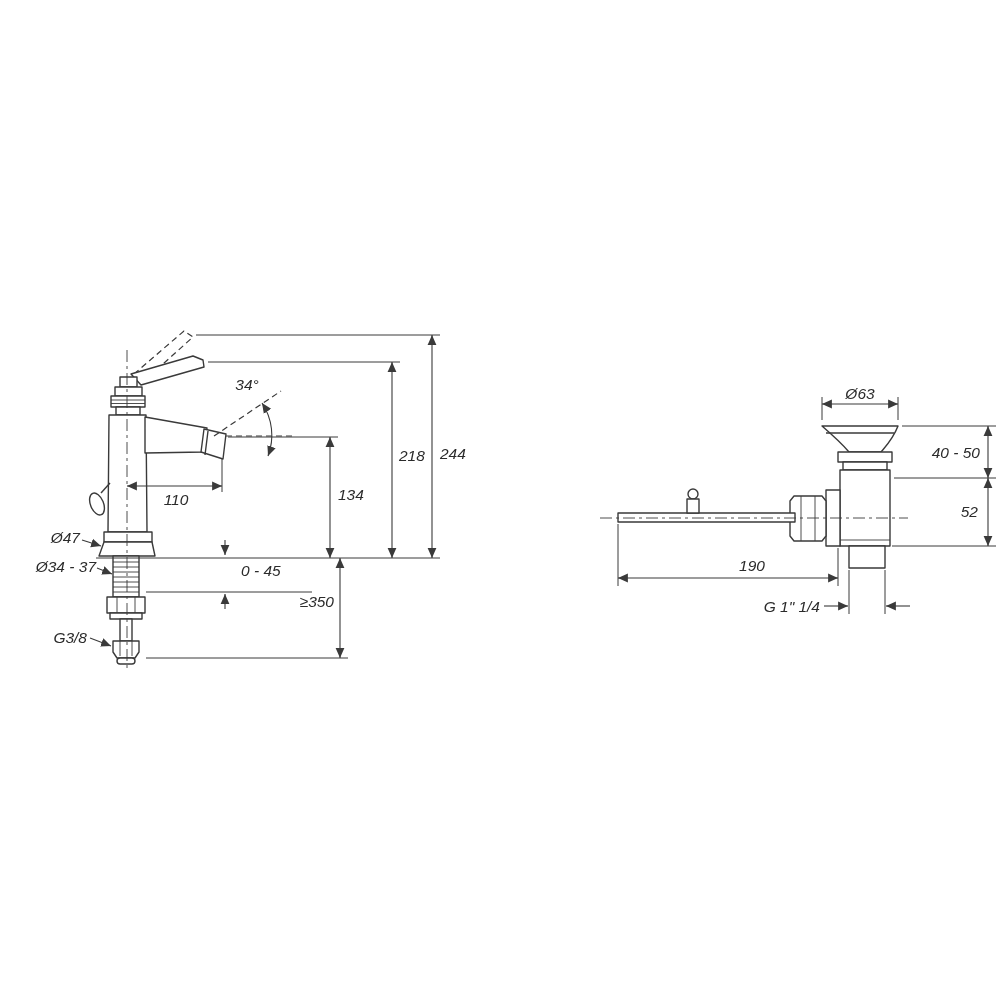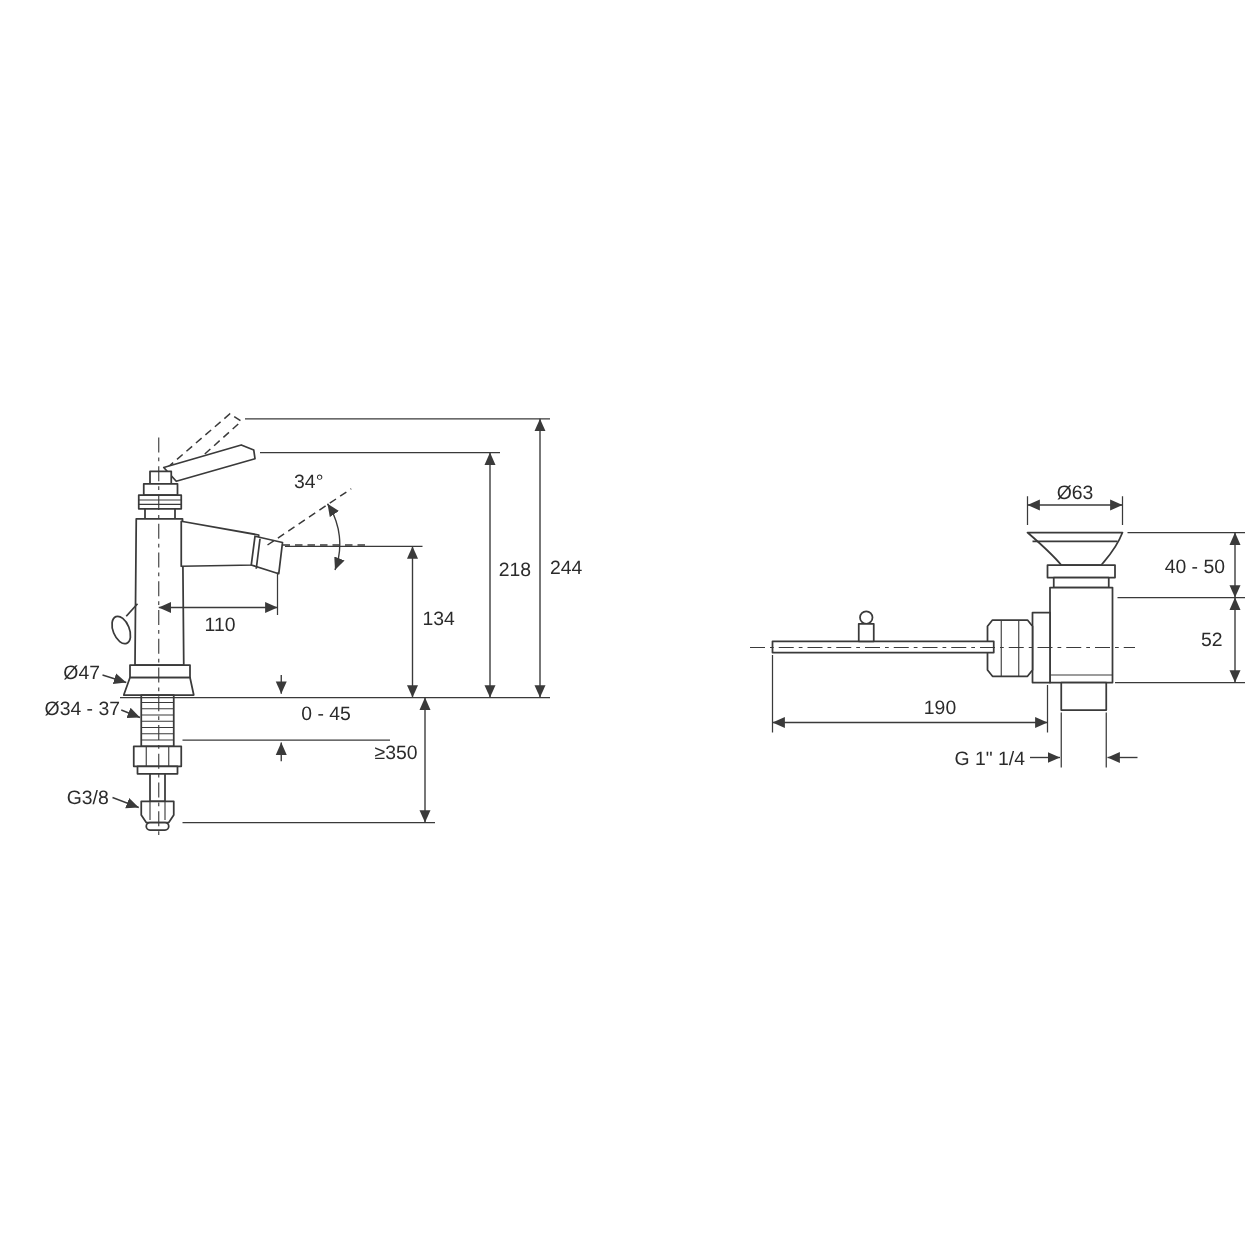--- a/index.html
+++ b/index.html
@@ -1,17 +1,17 @@
 <!DOCTYPE html>
 <html style="--line: #3a3a3a; --bg: #ffffff;"><head>
 <meta charset="utf-8">
 <style>
   :root { --line: #3a3a3a; --bg: #ffffff; }
   html,body { margin:0; padding:0; background:var(--bg); }
-  .stage { width:836px; height:1000px; background:var(--bg); position:relative; }
+  .stage { width:836px; height:1000px; background:var(--bg); position:relative;font-style:italic; }
   svg { display:block; }
   svg text {
     font-family: "Liberation Sans", sans-serif;
     font-size: 15.5px;
     fill: #2b2b2b;
   }
   .mid { text-anchor: middle; }
   .end { text-anchor: end; }
   .part { fill:#fff; stroke:var(--line); stroke-width:1.4; stroke-linejoin:round; }
   .partline { fill:none; stroke:var(--line); stroke-width:1.4; }

